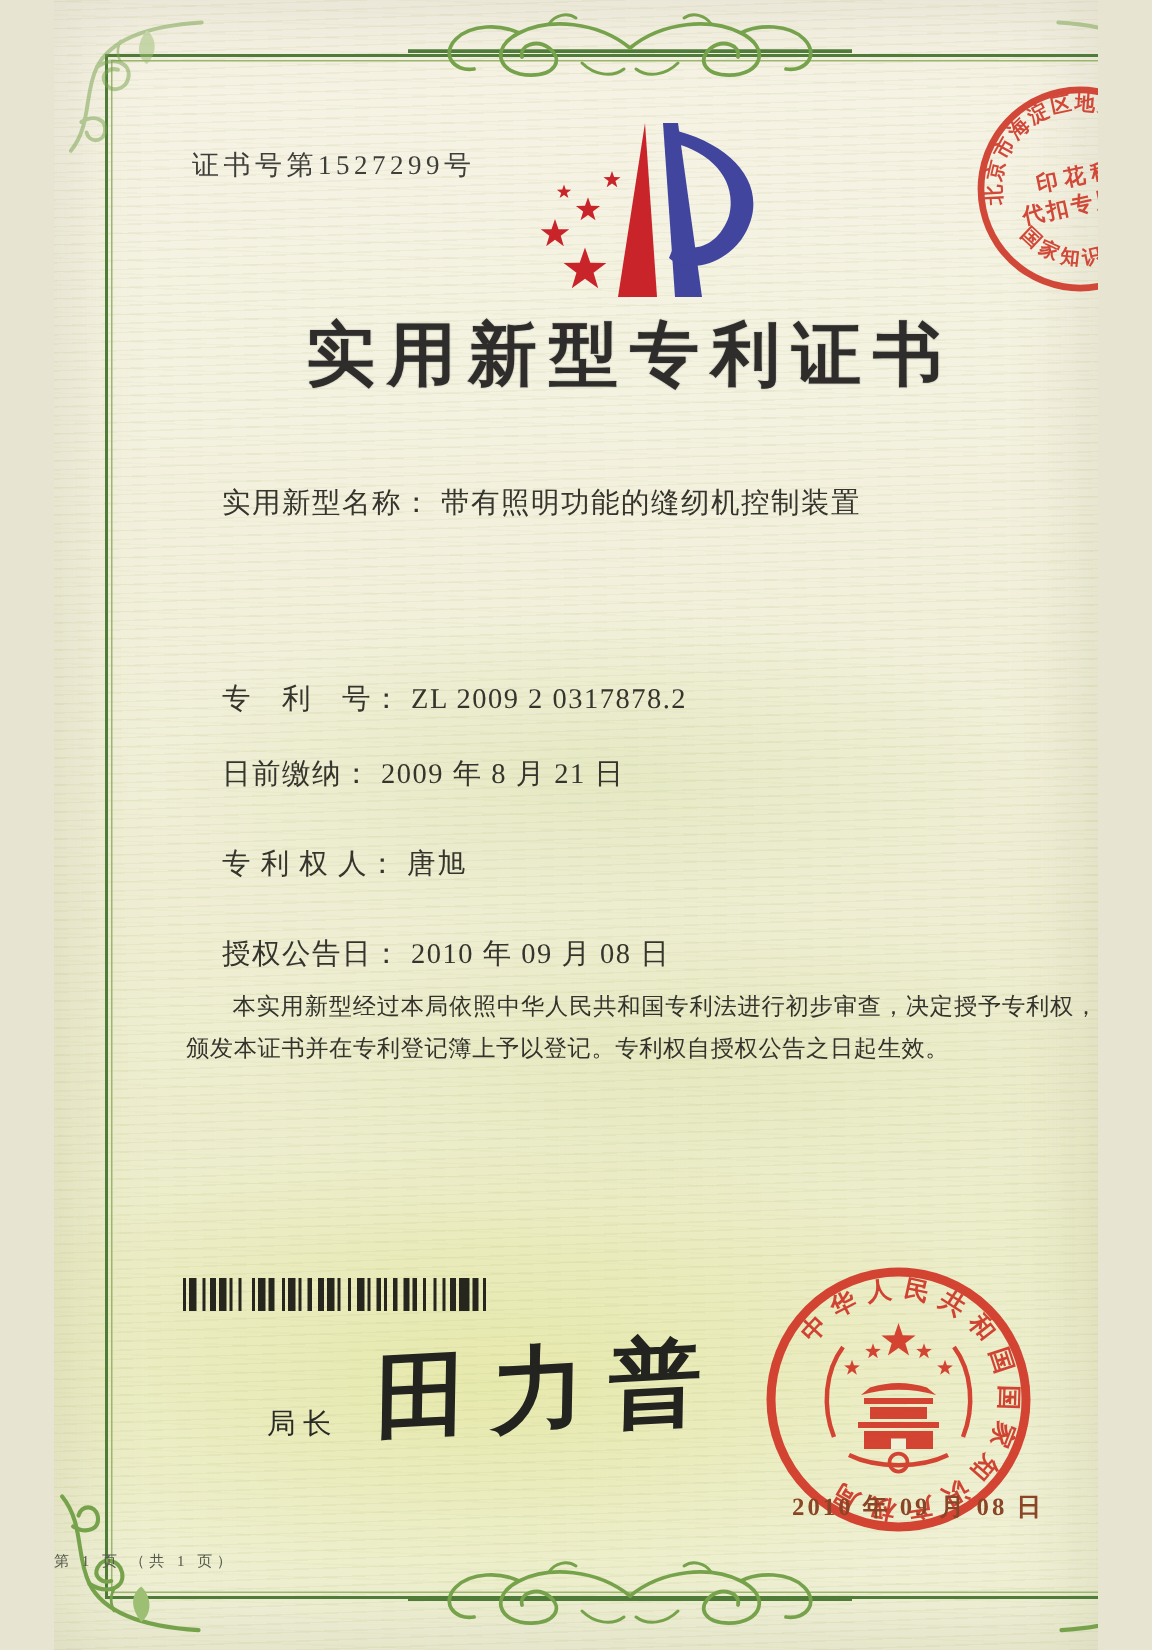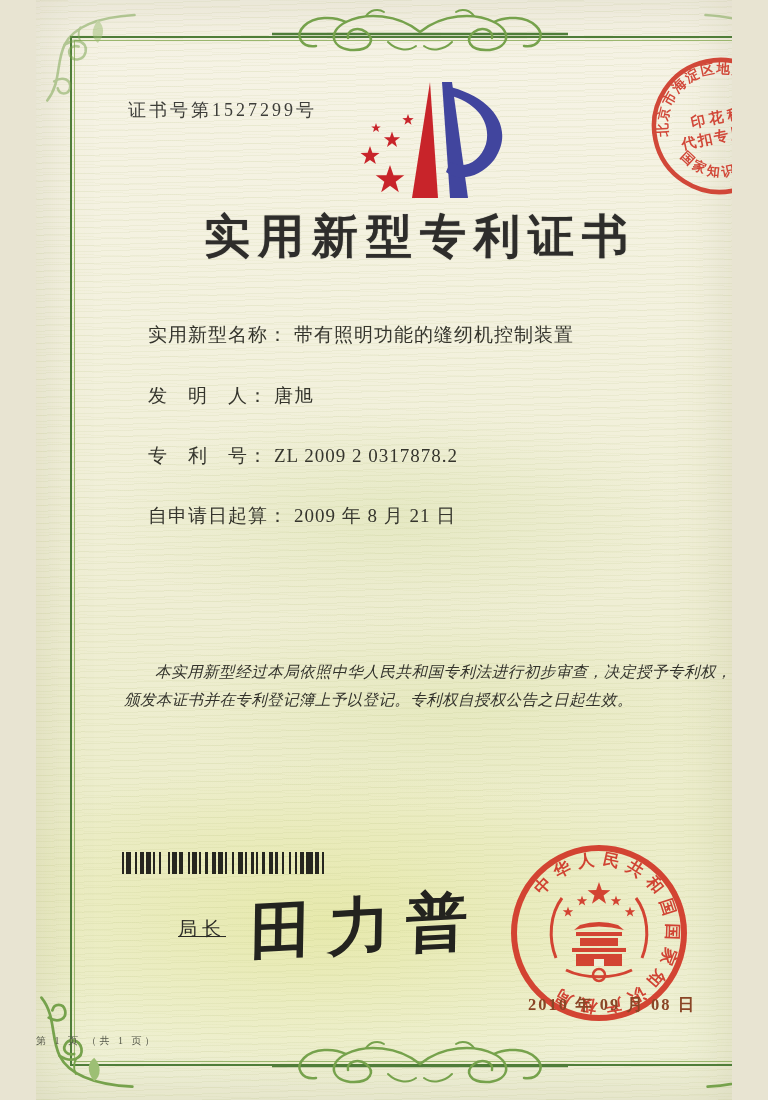--- a/index.html
+++ b/index.html
@@ -44,29 +44,29 @@
   .field-row{
     position:absolute;left:90px;width:620px;
     font-size:19px;letter-spacing:1px;color:#35352d;white-space:nowrap;margin-left:22px;
   }
   .flabel{margin-right:6px;}
   .body-text{
     position:absolute;left:88px;top:658px;width:608px;
     font-size:15.5px;line-height:1.78;letter-spacing:0.4px;color:#33332c;
     text-align:justify;
   }
-  .body-text p{margin:0;text-indent:2em;font-style:italic;}
+  .body-text p{margin:0;text-indent:2em;}
   .barcode{
     position:absolute;left:86px;top:852px;height:22px;display:flex;align-items:stretch;
   }
   .bar-dark{background:#26261f;}
   .bar-light{background:transparent;}
   .sig-title{
-    position:absolute;left:142px;top:916px;
-    font-size:19px;letter-spacing:5px;color:#2b2b26;text-decoration:underline;
+    position:absolute;left:142px;top:936px;
+    font-size:19px;letter-spacing:5px;color:#2b2b26;
   }
   .sig-name{
     position:absolute;left:214px;top:884px;
     font-size:62px;font-weight:700;letter-spacing:16px;color:#23231f;
     font-family:"DejaVu Sans","Liberation Sans",sans-serif;
     transform:rotate(-3deg) skewX(-4deg);
   }
   .office-seal{position:absolute;left:468px;top:838px;opacity:0.95;}
   .seal-date{
     position:absolute;left:492px;top:994px;
@@ -157,28 +157,31 @@
       <text class="seal-red-text" x="78" y="74" text-anchor="middle" font-size="14.5" letter-spacing="4">印花税</text>
       <text class="seal-red-text" x="78" y="93" text-anchor="middle" font-size="14.5" letter-spacing="2">代扣专用章</text>
     </g>
   </svg>
 
   <h1 class="title">实用新型专利证书</h1>
 
   <div class="field-row" style="top:322px">
     <span class="flabel">实用新型名称：</span><span class="fvalue">带有照明功能的缝纫机控制装置</span>
   </div>
-  <div class="field-row" style="top:383px">
-    <span class="flabel">发　明　人：</span><span class="fvalue">唐旭</span>
-  </div>
-  <div class="field-row" style="top:443px">
+  <div class="field-row" style="top:453px">
     <span class="flabel">专　利　号：</span><span class="fvalue">ZL 2009 2 0317878.2</span>
   </div>
   <div class="field-row" style="top:503px">
-    <span class="flabel">自申请日起算：</span><span class="fvalue">2009 年 8 月 21 日</span>
+    <span class="flabel">日前缴纳：</span><span class="fvalue">2009 年 8 月 21 日</span>
+  </div>
+  <div class="field-row" style="top:563px">
+    <span class="flabel">专 利 权 人：</span><span class="fvalue">唐旭</span>
+  </div>
+  <div class="field-row" style="top:623px">
+    <span class="flabel">授权公告日：</span><span class="fvalue">2010 年 09 月 08 日</span>
   </div>
 
   <div class="body-text">
     <p>本实用新型经过本局依照中华人民共和国专利法进行初步审查，决定授予专利权，颁发本证书并在专利登记簿上予以登记。专利权自授权公告之日起生效。</p>
   </div>
 
   <div class="barcode">
       <div class="bar-dark" style="width: 2.2px;"></div>
       <div class="bar-light" style="width: 2.2px;"></div>
       <div class="bar-dark" style="width: 4.4px;"></div>

